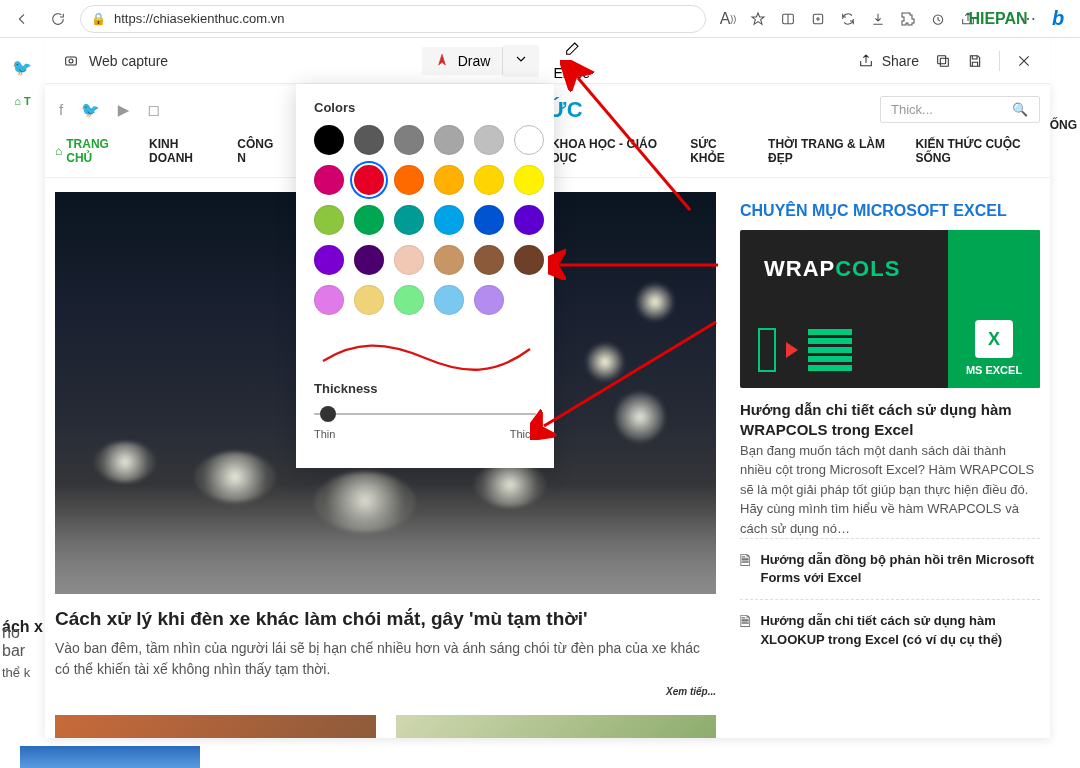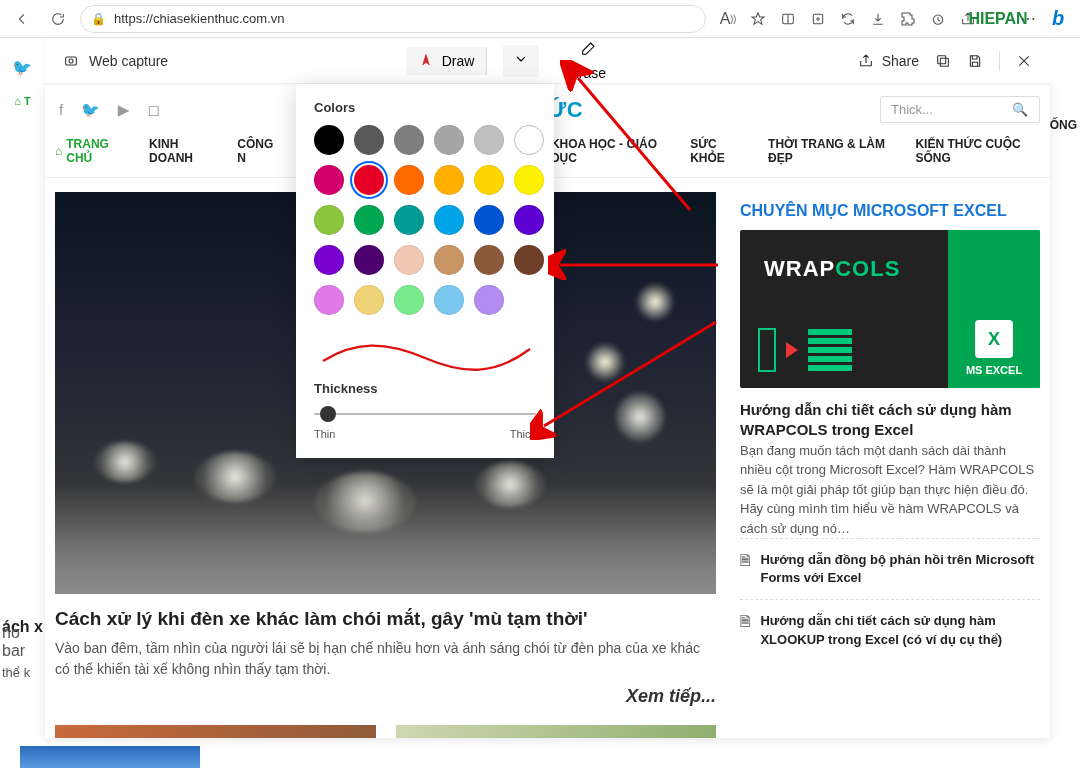--- a/index.html
+++ b/index.html
@@ -9,21 +9,21 @@
 .browser-bar { height: 38px; background: #fff; display: flex; align-items: center; padding: 0 8px; gap: 8px; border-bottom: 1px solid #e0e0e0; }
 .browser-btn { width: 28px; height: 28px; display: flex; align-items: center; justify-content: center; color: #555; cursor: pointer; border-radius: 4px; }
 .address-bar { flex: 1; height: 28px; background: #fff; border: 1px solid #ddd; border-radius: 14px; display: flex; align-items: center; padding: 0 10px; gap: 8px; font-size: 13px; color: #333; }
 .address-bar .lock { font-size: 12px; color: #666; }
 .toolbar-right { display: flex; align-items: center; gap: 2px; }
 .bing-icon { width: 28px; height: 28px; border-radius: 6px; color: #0078d4; font-weight: bold; display: flex; align-items: center; justify-content: center; font-size: 20px; font-style: italic; }
 
 
 .capture-bar { position: absolute; top: 38px; left: 45px; right: 30px; height: 46px; background: #fff; display: flex; align-items: center; justify-content: space-between; padding: 0 18px; border-bottom: 1px solid #eee; z-index: 30; box-shadow: 0 1px 2px rgba(0,0,0,0.04); }
 .capture-left { display: flex; align-items: center; gap: 10px; font-size: 14px; color: #333; }
-.capture-center { display: flex; align-items: center; gap: 16px; }
+.capture-center { display: flex; align-items: center; gap: 0; }
 .draw-btn { display: flex; align-items: center; gap: 8px; padding: 6px 12px; background: #f5f5f5; border-right: 1px solid #ddd; cursor: pointer; font-size: 14px; }
 .draw-chevron { padding: 6px 10px; background: #f5f5f5; cursor: pointer; }
 .erase-btn { display: flex; align-items: center; gap: 8px; padding: 6px 14px; cursor: pointer; font-size: 14px; flex-direction: column; }
 .capture-right { display: flex; align-items: center; gap: 16px; font-size: 14px; color: #333; }
 .capture-right .sep { width: 1px; height: 20px; background: #ddd; }
 
 
 .content-overlay { position: absolute; top: 84px; left: 45px; right: 30px; bottom: 30px; background: #fff; overflow: hidden; z-index: 25; box-shadow: 0 2px 10px rgba(0,0,0,0.1); }
 
 
@@ -36,21 +36,21 @@
 .nav-menu { display: flex; gap: 22px; padding: 14px 10px 12px 10px; border-bottom: 1px solid #eee; font-size: 12px; font-weight: 700; color: #222; align-items: center; }
 .nav-menu .home-item { color: #1da531; display: flex; align-items: center; gap: 4px; }
 
 .main-layout { display: flex; padding: 14px 10px; gap: 24px; }
 .main-col { flex: 1; }
 .hero-img { width: 100%; height: 402px; background: linear-gradient(180deg, #0a1420 0%, #1a2030 30%, #252a35 55%, #3a3a3a 80%, #6c6c6c 100%); position: relative; overflow: hidden; }
 .night-road { position: absolute; inset: 0; }
 .night-road .light { position: absolute; border-radius: 50%; background: radial-gradient(circle, rgba(255,255,240,0.9), rgba(255,255,220,0.1) 70%); filter: blur(2px); }
 .article-title { font-weight: 700; font-size: 19px; margin-top: 14px; color: #222; }
 .article-excerpt { color: #555; font-size: 14px; margin-top: 8px; line-height: 1.5; }
-.read-more { text-align: right; font-style: italic; font-weight: 600; font-size: 18px; margin-top: 6px; color: #333; }
+.read-more { text-align: right; font-style: italic; font-weight: 600; font-size: 10px; margin-top: 6px; color: #333; }
 
 .thumbs-row { display: flex; gap: 20px; margin-top: 18px; }
 .thumb { flex: 1; height: 40px; background: #ccc; }
 .thumb1 { background: linear-gradient(135deg, #c96a3a, #8a5a3a); }
 .thumb2 { background: linear-gradient(135deg, #d0d8b0, #8aaa6a); }
 
 .sidebar { width: 300px; }
 .widget-title { color: #1776d6; font-weight: 800; font-size: 16px; padding: 10px 0; }
 .banner { height: 158px; background: #222; position: relative; border-radius: 2px; overflow: hidden; }
 .banner-title { position: absolute; top: 26px; left: 24px; color: #fff; font-weight: 700; font-size: 22px; letter-spacing: 1px; }
@@ -64,21 +64,21 @@
 .excel-x { background: #fff; color: #00a551; width: 38px; height: 38px; border-radius: 4px; display: flex; align-items: center; justify-content: center; font-weight: 800; font-size: 18px; margin-bottom: 6px; }
 
 .sidebar-article-title { font-weight: 700; font-size: 15px; margin-top: 12px; color: #222; line-height: 1.35; }
 .sidebar-article-desc { color: #555; font-size: 13px; margin-top: 0; line-height: 1.5; }
 
 .link-item { display: flex; gap: 10px; padding: 12px 0; border-top: 1px dashed #ddd; font-size: 13px; font-weight: 600; color: #222; line-height: 1.4; }
 .link-item:first-of-type { border-top: 1px solid #eee; margin-top: 12px; }
 .link-item .doc-icon { color: #777; flex-shrink: 0; margin-top: 1px; }
 
 
-.popover { position: absolute; top: 84px; left: 296px; width: 258px; background: #fff; box-shadow: 0 4px 20px rgba(0,0,0,0.18); padding: 16px 18px 18px 18px; z-index: 40; }
+.popover { position: absolute; top: 84px; left: 296px; width: 258px; background: #fff; box-shadow: 0 4px 20px rgba(0,0,0,0.18); padding: 16px 18px 28px 18px; z-index: 40; }
 .popover h4 { font-size: 13px; font-weight: 600; color: #333; margin-bottom: 10px; }
 .swatch-grid { display: grid; grid-template-columns: repeat(6, 30px); gap: 10px 10px; }
 .swatch { width: 30px; height: 30px; border-radius: 50%; cursor: pointer; border: 1px solid rgba(0,0,0,0.08); }
 .swatch.white { border: 1px solid #bbb; }
 .swatch.selected { box-shadow: 0 0 0 2px #fff, 0 0 0 4px #0066ff; }
 
 .stroke-preview { margin: 18px 0 8px 0; height: 40px; }
 .stroke-preview svg { width: 100%; height: 100%; }
 
 .thickness-label { font-size: 13px; font-weight: 600; color: #333; margin-top: 6px; margin-bottom: 10px; }

